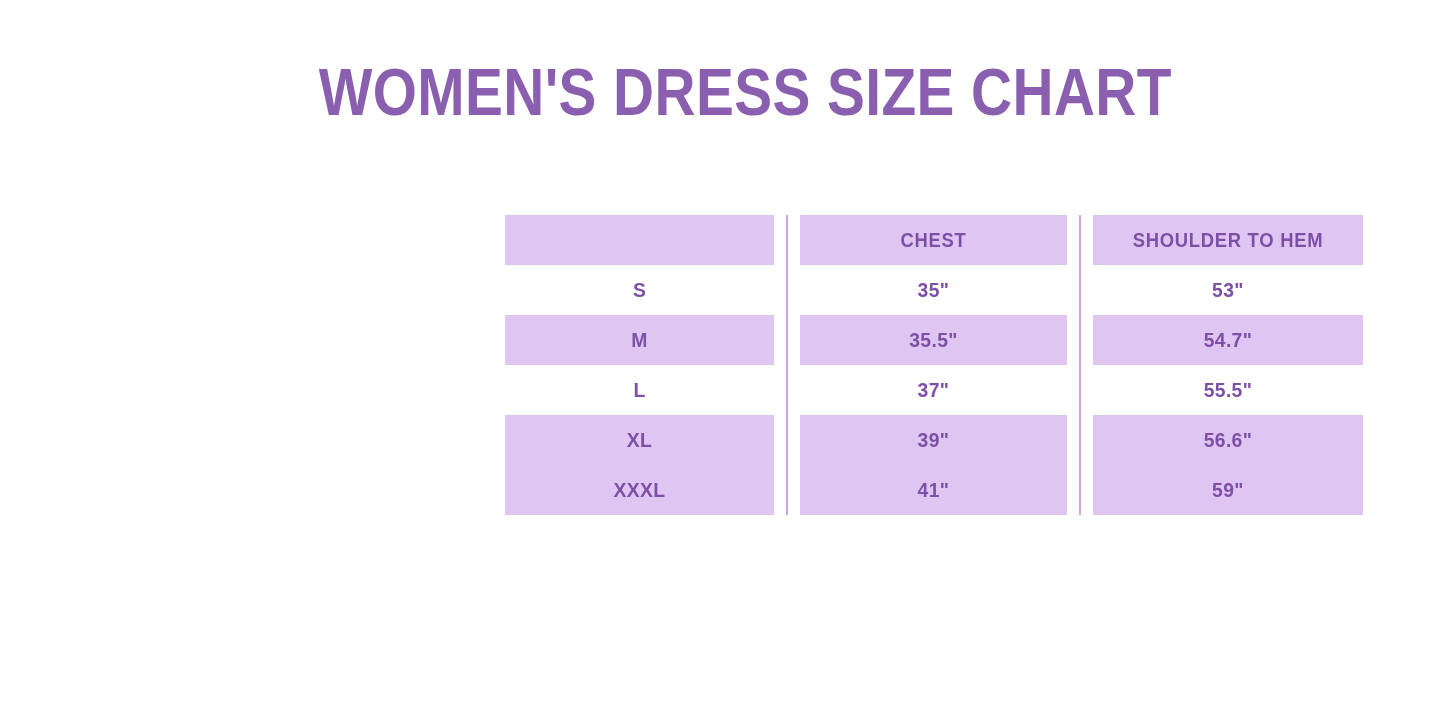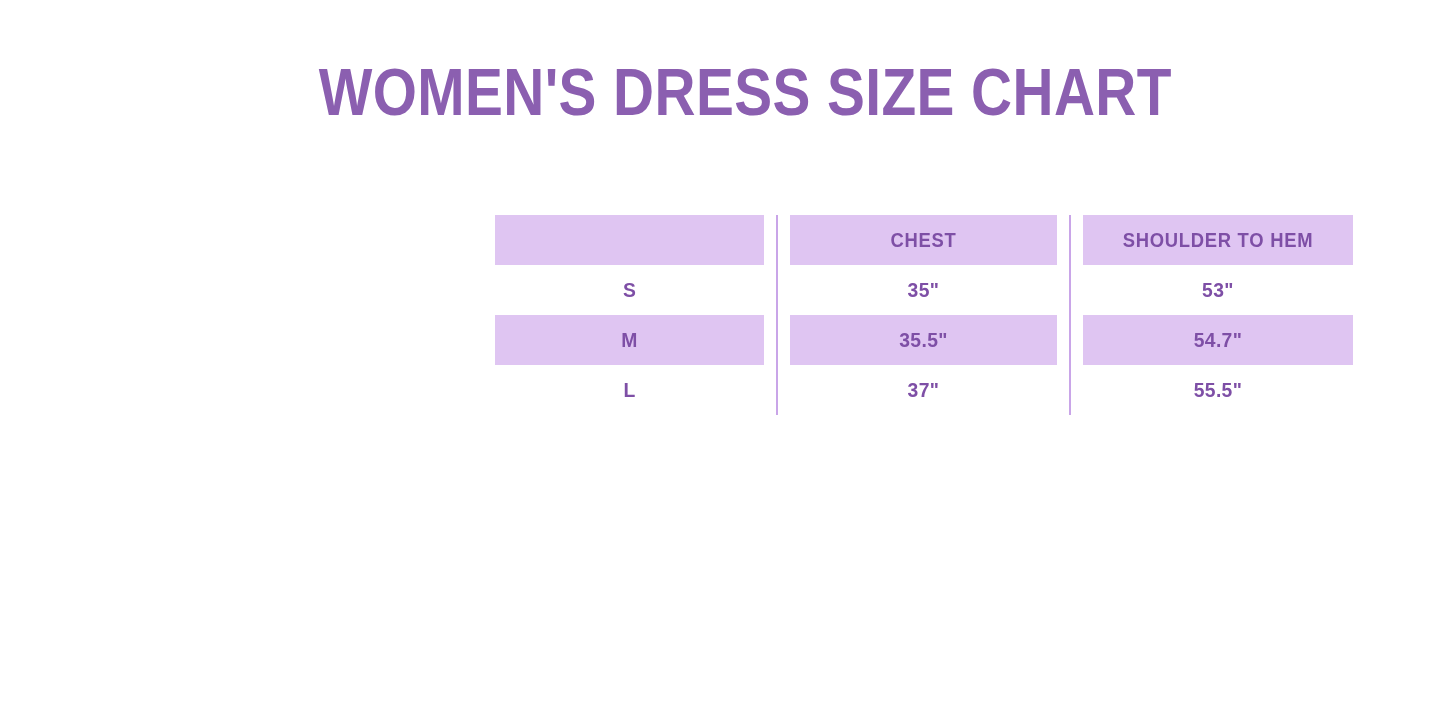--- a/index.html
+++ b/index.html
@@ -28,21 +28,21 @@
     font-weight: 700;
     letter-spacing: 0.5px;
     color: #8b5fb0;
     transform: scaleX(0.86);
     transform-origin: 885px 50%;
     white-space: nowrap;
   }
 
   #size-table {
     position: absolute;
-    left: 483px;
+    left: 493px;
     top: 215px;
     width: 882px;
     border-collapse: collapse;
     table-layout: fixed;
   }
 
   #size-table col.c-size { width: 294px; }
   #size-table col.c-chest { width: 293px; }
   #size-table col.c-hem  { width: 295px; }
 
@@ -107,14 +107,24 @@
     <tr class="row-shaded">
       <td>M</td>
       <td class="c-div-left">35.5"</td>
       <td class="c-div-left">54.7"</td>
     </tr>
     <tr class="row-plain">
       <td>L</td>
       <td class="c-div-left">37"</td>
       <td class="c-div-left">55.5"</td>
     </tr>
+    <tr class="row-shaded">
+      <td>XL</td>
+      <td class="c-div-left">39"</td>
+      <td class="c-div-left">56.6"</td>
+    </tr>
+    <tr class="row-shaded">
+      <td>XXXL</td>
+      <td class="c-div-left">41"</td>
+      <td class="c-div-left">59"</td>
+    </tr>
   </tbody>
 </table>
 
 </body></html>

